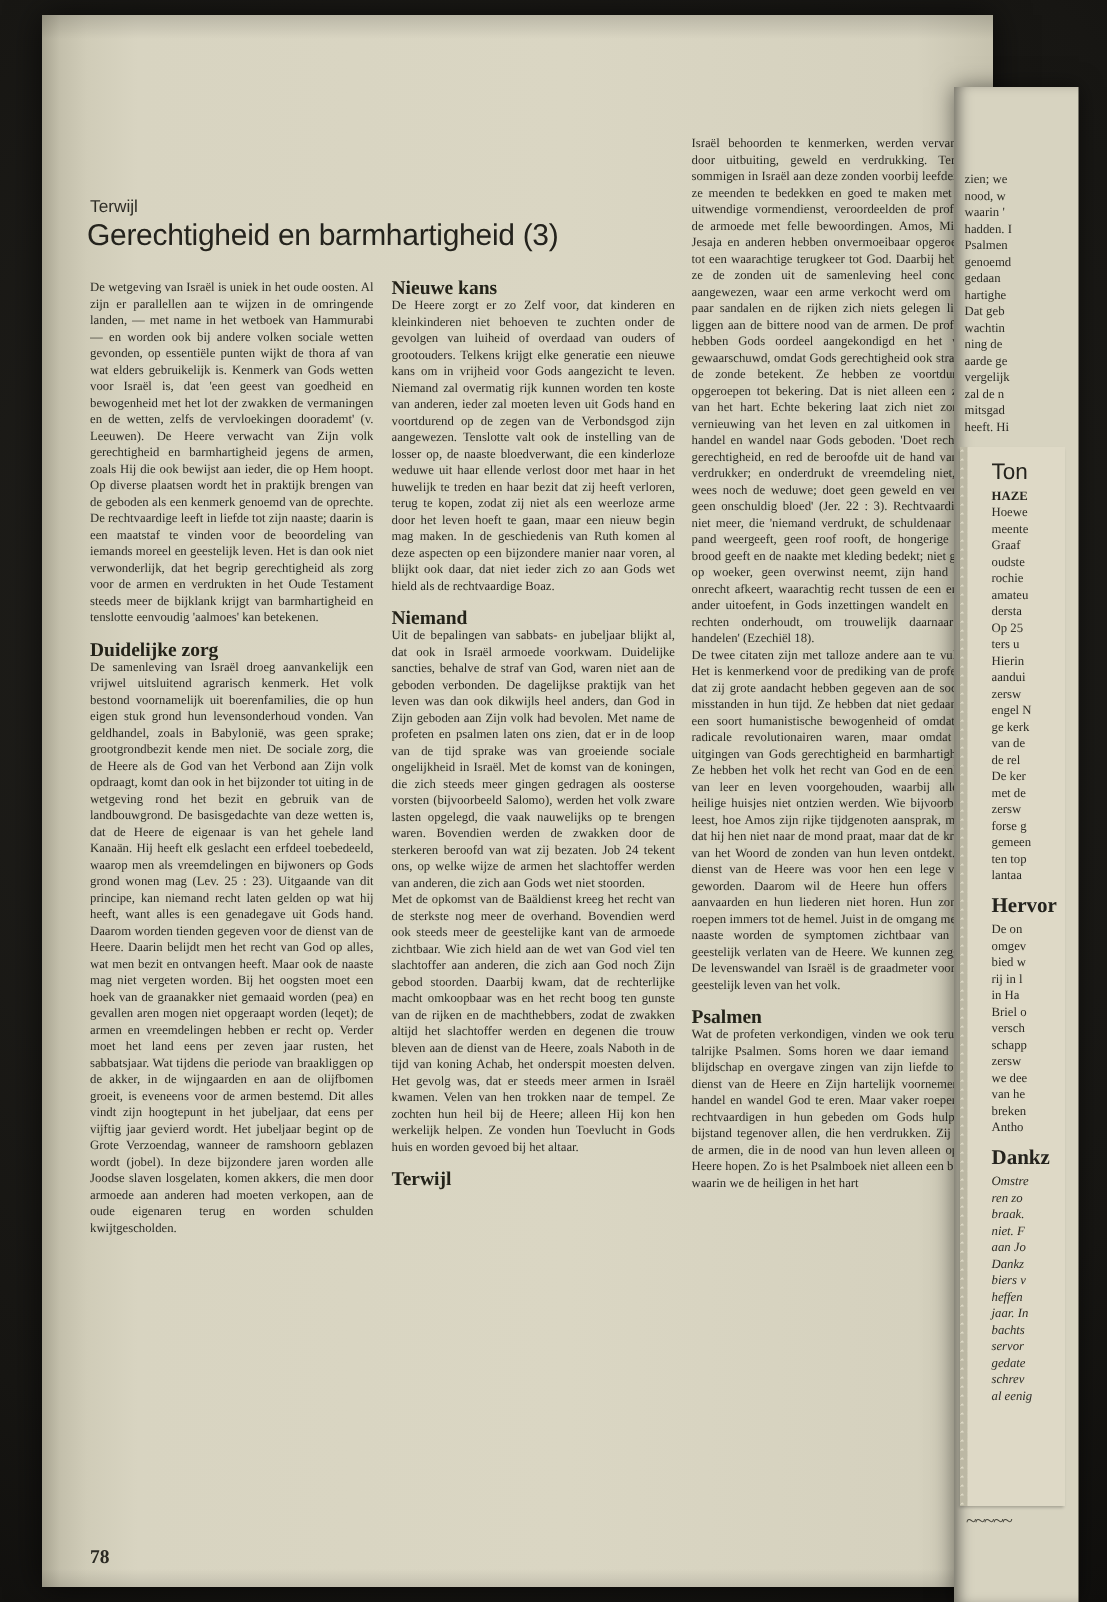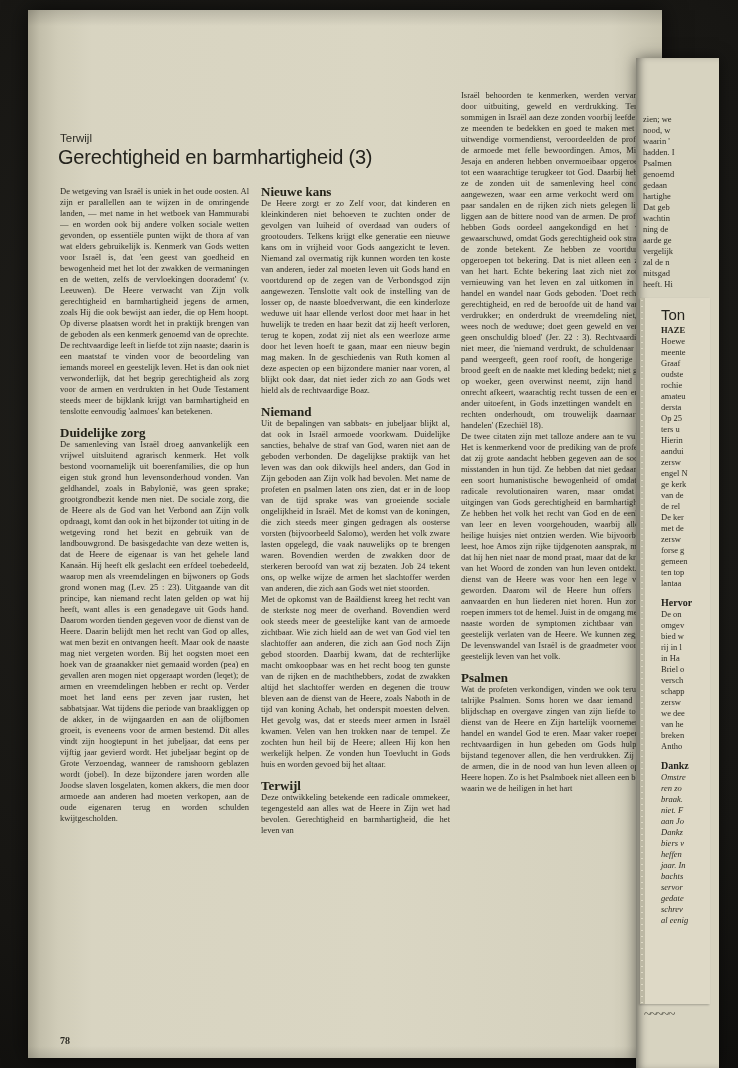--- a/index.html
+++ b/index.html
@@ -32,21 +32,21 @@
     position:absolute;width:189px;overflow:hidden;
     font-size:8.5px;line-height:11px;color:#2b2a23;
     text-align:justify;
   }
   .col p{margin:0;}
   .col h3{font-size:13px;line-height:11px;margin:10px 0 1px;color:#242319;}
   .col h3.first{margin-top:0;}
   .col1{left:32px;top:176px;height:856px;}
   .col2{left:233px;top:176px;height:856px;}
   .col3{left:433px;top:80px;height:952px;}
-  .page-num{position:absolute;left:32px;bottom:12px;font-size:10px;font-weight:bold;color:#2b2a23;}
+  .page-num{position:absolute;left:32px;bottom:12px;font-size:13px;font-weight:bold;color:#2b2a23;}
   
   .page-next{
     position:absolute;left:636px;top:58px;width:83px;height:1010px;
     background:#d7d3c0;
     box-shadow:inset 7px 0 9px -4px rgba(0,0,0,.5), 0 0 14px rgba(0,0,0,.5);
     overflow:hidden;
   }
   .next-frag{
     position:relative;margin-left:7px;width:80px;
     font-size:8.5px;line-height:11px;color:#2b2a23;white-space:pre-line;
@@ -63,21 +63,21 @@
     background:
       linear-gradient(135deg,#b4b09c 2.2px,transparent 0) 0 0 / 5px 6px repeat-y,
       linear-gradient(45deg,transparent 2.2px,#b4b09c 0) 0 3px / 5px 6px repeat-y;
     opacity:.8;
   }
   .clip-title{
     margin:8px 0 2px 9px;font-family:"Liberation Sans",sans-serif;
     font-size:15px;color:#24231d;white-space:nowrap;
   }
   .clip-lead{margin:2px 0 1px 9px;font-size:8.5px;font-weight:bold;color:#24231d;white-space:nowrap;}
-  .clip-sub{margin:8px 0 1px 9px;font-size:10px;font-weight:bold;color:#24231d;white-space:nowrap;}
+  .clip-sub{margin:8px 0 1px 9px;font-size:14px;font-weight:bold;color:#24231d;white-space:nowrap;}
   .clipping .next-frag{margin-left:9px;}
   .next-frag.italic{font-style:italic;}
   .squiggle{
     position:absolute;left:8px;top:948px;
     font-size:13px;letter-spacing:-1px;color:#45443a;
   }
 </style>
 </head>
 <body>
 
@@ -94,21 +94,20 @@
       <p>De samenleving van Israël droeg aanvankelijk een vrijwel uitsluitend agrarisch kenmerk. Het volk bestond voornamelijk uit boerenfamilies, die op hun eigen stuk grond hun levensonderhoud vonden. Van geldhandel, zoals in Babylonië, was geen sprake; grootgrondbezit kende men niet. De sociale zorg, die de Heere als de God van het Verbond aan Zijn volk opdraagt, komt dan ook in het bijzonder tot uiting in de wetgeving rond het bezit en gebruik van de landbouwgrond. De basisgedachte van deze wetten is, dat de Heere de eigenaar is van het gehele land Kanaän. Hij heeft elk geslacht een erfdeel toebedeeld, waarop men als vreemdelingen en bijwoners op Gods grond wonen mag (Lev. 25 : 23). Uitgaande van dit principe, kan niemand recht laten gelden op wat hij heeft, want alles is een genadegave uit Gods hand. Daarom worden tienden gegeven voor de dienst van de Heere. Daarin belijdt men het recht van God op alles, wat men bezit en ontvangen heeft. Maar ook de naaste mag niet vergeten worden. Bij het oogsten moet een hoek van de graanakker niet gemaaid worden (pea) en gevallen aren mogen niet opgeraapt worden (leqet); de armen en vreemdelingen hebben er recht op. Verder moet het land eens per zeven jaar rusten, het sabbatsjaar. Wat tijdens die periode van braakliggen op de akker, in de wijngaarden en aan de olijfbomen groeit, is eveneens voor de armen bestemd. Dit alles vindt zijn hoogtepunt in het jubeljaar, dat eens per vijftig jaar gevierd wordt. Het jubeljaar begint op de Grote Verzoendag, wanneer de ramshoorn geblazen wordt (jobel). In deze bijzondere jaren worden alle Joodse slaven losgelaten, komen akkers, die men door armoede aan anderen had moeten verkopen, aan de oude eigenaren terug en worden schulden kwijtgescholden.</p>
     </div>
 
     <div class="col col2">
       <h3 class="first">Nieuwe kans</h3>
       <p>De Heere zorgt er zo Zelf voor, dat kinderen en kleinkinderen niet behoeven te zuchten onder de gevolgen van luiheid of overdaad van ouders of grootouders. Telkens krijgt elke generatie een nieuwe kans om in vrijheid voor Gods aangezicht te leven. Niemand zal overmatig rijk kunnen worden ten koste van anderen, ieder zal moeten leven uit Gods hand en voortdurend op de zegen van de Verbondsgod zijn aangewezen. Tenslotte valt ook de instelling van de losser op, de naaste bloedverwant, die een kinderloze weduwe uit haar ellende verlost door met haar in het huwelijk te treden en haar bezit dat zij heeft verloren, terug te kopen, zodat zij niet als een weerloze arme door het leven hoeft te gaan, maar een nieuw begin mag maken. In de geschiedenis van Ruth komen al deze aspecten op een bijzondere manier naar voren, al blijkt ook daar, dat niet ieder zich zo aan Gods wet hield als de rechtvaardige Boaz.</p>
       <h3>Niemand</h3>
       <p>Uit de bepalingen van sabbats- en jubeljaar blijkt al, dat ook in Israël armoede voorkwam. Duidelijke sancties, behalve de straf van God, waren niet aan de geboden verbonden. De dagelijkse praktijk van het leven was dan ook dikwijls heel anders, dan God in Zijn geboden aan Zijn volk had bevolen. Met name de profeten en psalmen laten ons zien, dat er in de loop van de tijd sprake was van groeiende sociale ongelijkheid in Israël. Met de komst van de koningen, die zich steeds meer gingen gedragen als oosterse vorsten (bijvoorbeeld Salomo), werden het volk zware lasten opgelegd, die vaak nauwelijks op te brengen waren. Bovendien werden de zwakken door de sterkeren beroofd van wat zij bezaten. Job 24 tekent ons, op welke wijze de armen het slachtoffer werden van anderen, die zich aan Gods wet niet stoorden.</p>
       <p>Met de opkomst van de Baäldienst kreeg het recht van de sterkste nog meer de overhand. Bovendien werd ook steeds meer de geestelijke kant van de armoede zichtbaar. Wie zich hield aan de wet van God viel ten slachtoffer aan anderen, die zich aan God noch Zijn gebod stoorden. Daarbij kwam, dat de rechterlijke macht omkoopbaar was en het recht boog ten gunste van de rijken en de machthebbers, zodat de zwakken altijd het slachtoffer werden en degenen die trouw bleven aan de dienst van de Heere, zoals Naboth in de tijd van koning Achab, het onderspit moesten delven. Het gevolg was, dat er steeds meer armen in Israël kwamen. Velen van hen trokken naar de tempel. Ze zochten hun heil bij de Heere; alleen Hij kon hen werkelijk helpen. Ze vonden hun Toevlucht in Gods huis en worden gevoed bij het altaar.</p>
       <h3>Terwijl</h3>
-      <p>Deze ontwikkeling betekende een radicale ommekeer, tegengesteld aan alles wat de Heere in Zijn wet had bevolen. Gerechtigheid en barmhartigheid, die het leven van</p>
     </div>
 
     <div class="col col3">
       <p>Israël behoorden te kenmerken, werden vervangen door uitbuiting, geweld en verdrukking. Terwijl sommigen in Israël aan deze zonden voorbij leefden en ze meenden te bedekken en goed te maken met een uitwendige vormendienst, veroordeelden de profeten de armoede met felle bewoordingen. Amos, Micha, Jesaja en anderen hebben onvermoeibaar opgeroepen tot een waarachtige terugkeer tot God. Daarbij hebben ze de zonden uit de samenleving heel concreet aangewezen, waar een arme verkocht werd om een paar sandalen en de rijken zich niets gelegen lieten liggen aan de bittere nood van de armen. De profeten hebben Gods oordeel aangekondigd en het volk gewaarschuwd, omdat Gods gerechtigheid ook straf op de zonde betekent. Ze hebben ze voortdurend opgeroepen tot bekering. Dat is niet alleen een zaak van het hart. Echte bekering laat zich niet zonder vernieuwing van het leven en zal uitkomen in een handel en wandel naar Gods geboden. 'Doet recht en gerechtigheid, en red de beroofde uit de hand van de verdrukker; en onderdrukt de vreemdeling niet, de wees noch de weduwe; doet geen geweld en vergiet geen onschuldig bloed' (Jer. 22 : 3). Rechtvaardig is niet meer, die 'niemand verdrukt, de schuldenaar zijn pand weergeeft, geen roof rooft, de hongerige zijn brood geeft en de naakte met kleding bedekt; niet geeft op woeker, geen overwinst neemt, zijn hand van onrecht afkeert, waarachtig recht tussen de een en de ander uitoefent, in Gods inzettingen wandelt en Zijn rechten onderhoudt, om trouwelijk daarnaar te handelen' (Ezechiël 18).</p>
       <p>De twee citaten zijn met talloze andere aan te vullen. Het is kenmerkend voor de prediking van de profeten, dat zij grote aandacht hebben gegeven aan de sociale misstanden in hun tijd. Ze hebben dat niet gedaan uit een soort humanistische bewogenheid of omdat zij radicale revolutionairen waren, maar omdat ze uitgingen van Gods gerechtigheid en barmhartigheid. Ze hebben het volk het recht van God en de eenheid van leer en leven voorgehouden, waarbij allerlei heilige huisjes niet ontzien werden. Wie bijvoorbeeld leest, hoe Amos zijn rijke tijdgenoten aansprak, merkt dat hij hen niet naar de mond praat, maar dat de kracht van het Woord de zonden van hun leven ontdekt. De dienst van de Heere was voor hen een lege vorm geworden. Daarom wil de Heere hun offers niet aanvaarden en hun liederen niet horen. Hun zonden roepen immers tot de hemel. Juist in de omgang met de naaste worden de symptomen zichtbaar van het geestelijk verlaten van de Heere. We kunnen zeggen: De levenswandel van Israël is de graadmeter voor het geestelijk leven van het volk.</p>
       <h3>Psalmen</h3>
       <p>Wat de profeten verkondigen, vinden we ook terug in talrijke Psalmen. Soms horen we daar iemand met blijdschap en overgave zingen van zijn liefde tot de dienst van de Heere en Zijn hartelijk voornemen in handel en wandel God te eren. Maar vaker roepen de rechtvaardigen in hun gebeden om Gods hulp en bijstand tegenover allen, die hen verdrukken. Zij zijn de armen, die in de nood van hun leven alleen op de Heere hopen. Zo is het Psalmboek niet alleen een boek, waarin we de heiligen in het hart</p>
     </div>
 
     <div class="page-num">78</div>

